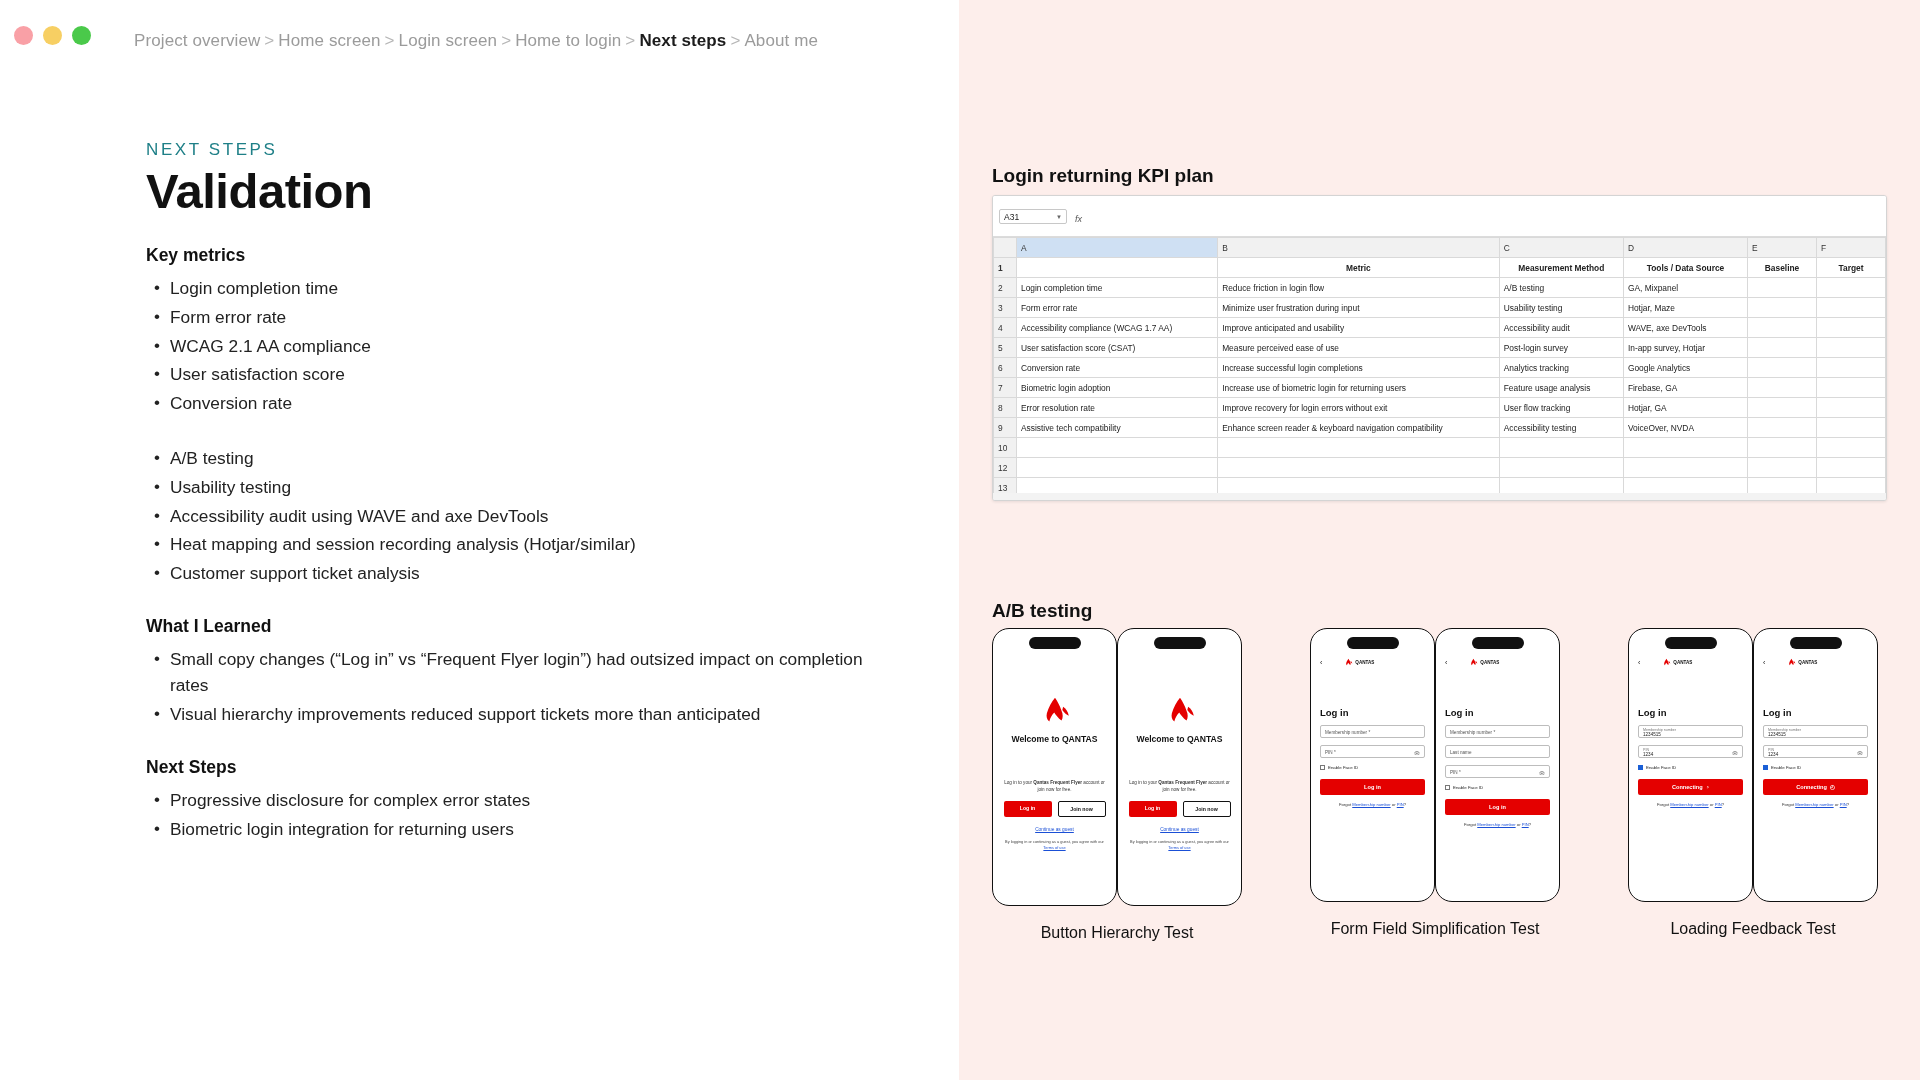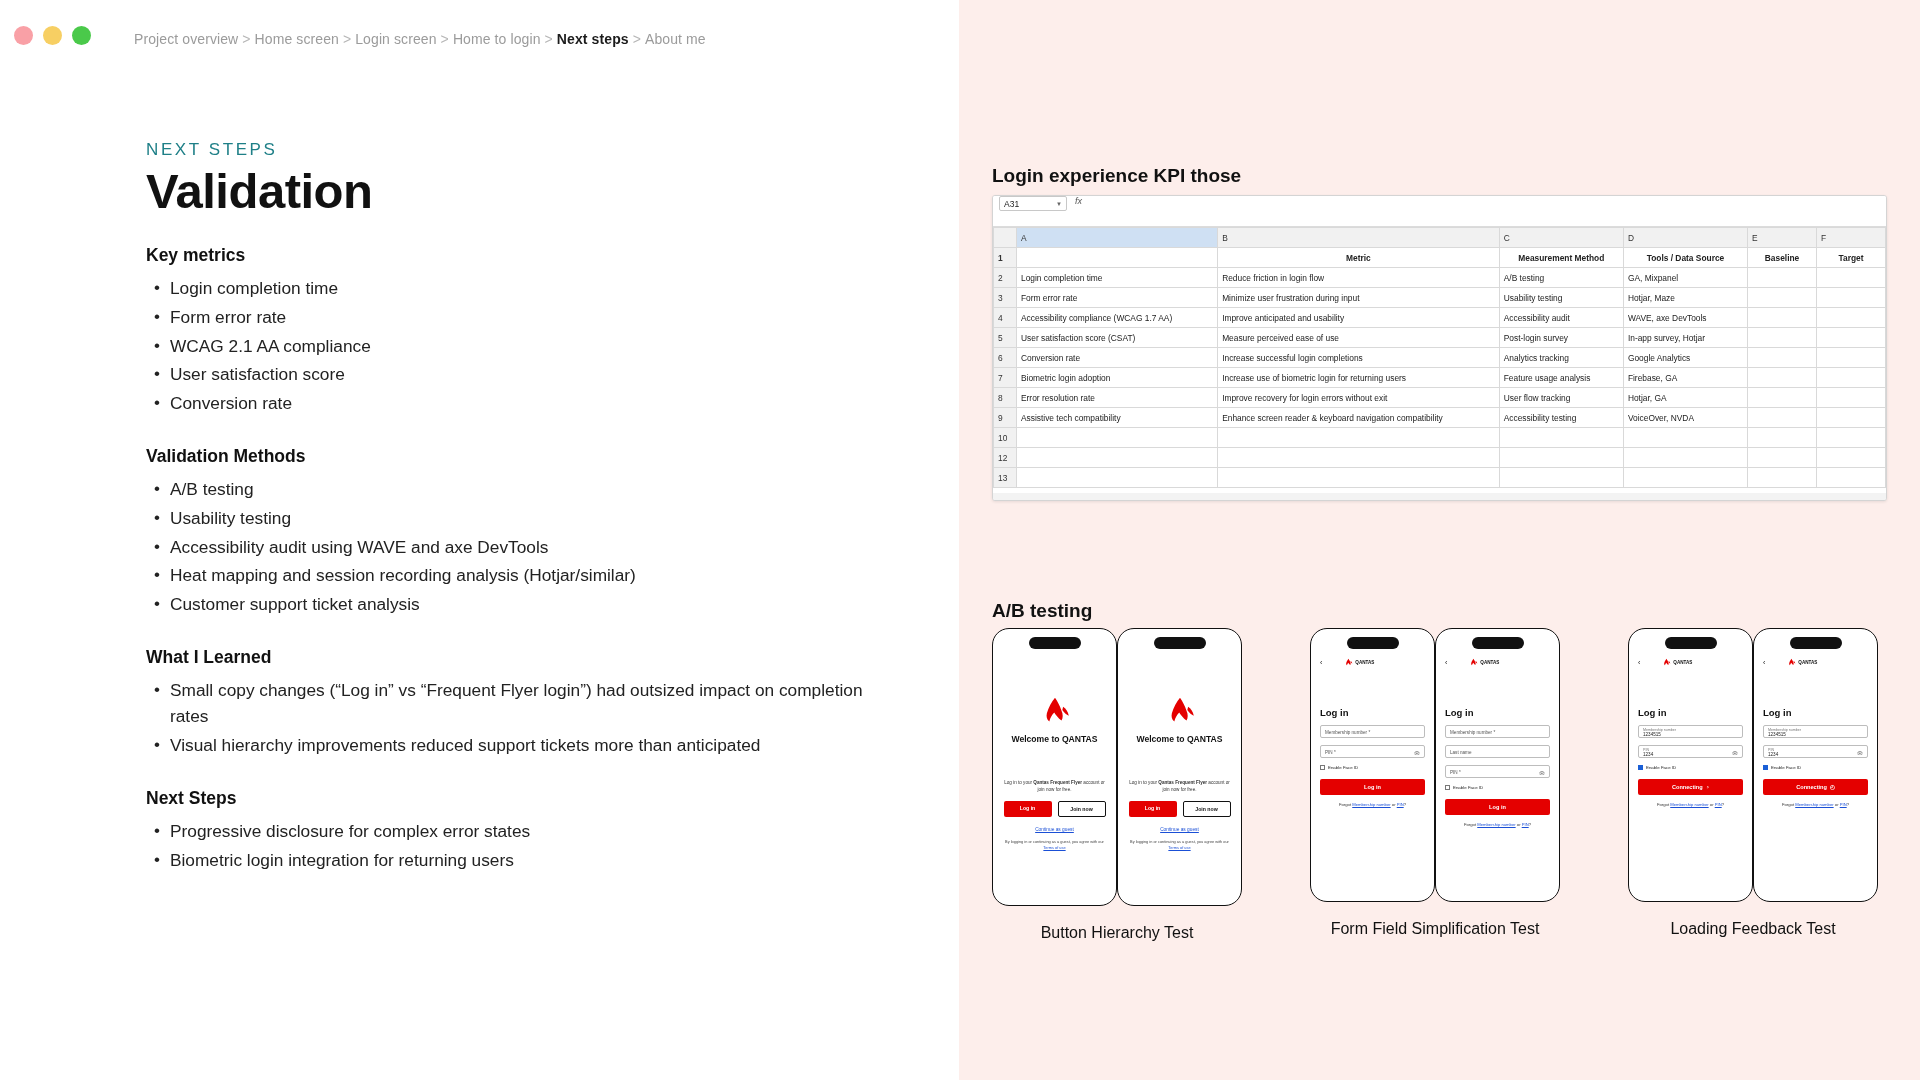--- a/index.html
+++ b/index.html
@@ -19,21 +19,21 @@
   .traffic {
     position: absolute; top: 26px; left: 14px; display: flex; gap: 10px; align-items: center;
   }
   .dot { width: 19px; height: 19px; border-radius: 50%; }
   .dot.red { background: #f9a0a6; }
   .dot.yellow { background: #f7cf63; }
   .dot.green { background: #4ac94a; }
 
   .breadcrumb {
     position: absolute; top: 31px; left: 134px;
-    font-size: 14px; color: #9b9b9b; letter-spacing: .1px;
+    font-size: 17px; color: #9b9b9b; letter-spacing: .1px;
   }
   .breadcrumb .sep { color: #b6b6b6; margin: 0 4px; }
   .breadcrumb .crumb { color: #9b9b9b; }
   .breadcrumb .crumb.current { color: #1c1c1c; font-weight: bold; }
 
   .content { position: absolute; left: 146px; top: 140px; width: 740px; }
   .eyebrow {
     color: #1e7f87; font-size: 17px; letter-spacing: 2.6px; font-weight: 500;
     margin: 0 0 6px 0;
   }
@@ -64,22 +64,22 @@
   #ab-title  { left: 33px; top: 600px; }
 
   
   .sheet {
     position: absolute; left: 33px; top: 195px; width: 895px; height: 306px;
     background: #ffffff; border: 1px solid #d4d4d4; border-radius: 3px;
     box-shadow: 0 1px 3px rgba(0,0,0,.09);
     font-size: 8.4px; color: #222; overflow: hidden;
   }
   .sheet-toolbar {
-    height: 31px; border-bottom: 1px solid #dcdcdc; display: flex; align-items: flex-start;
-    padding: 0 6px; gap: 8px; background: #fff;
+    height: 41px; border-bottom: 1px solid #dcdcdc; display: flex; align-items: flex-end;
+    padding: 12px 6px; gap: 8px; background: #fff;
   }
   .namebox {
     width: 68px; height: 15px; border: 1px solid #c8c8c8; border-radius: 2px;
     display: flex; align-items: center; justify-content: space-between;
     padding: 0 4px; font-size: 8.5px; background: #fff;
   }
   .namebox .caret { font-size: 6px; color: #666; }
   .fxbar { display: flex; align-items: center; gap: 8px; flex: 1; }
   .fx { font-style: italic; color: #555; font-size: 9px; }
   .fx-line { flex: 1; height: 1px; }
@@ -215,21 +215,20 @@
       <h1 class="title">Validation</h1>
       <div id="sections">
           <h2 class="sec">Key metrics</h2>
           <ul class="bul">
             <li>Login completion time</li>
             <li>Form error rate</li>
             <li>WCAG 2.1 AA compliance</li>
             <li>User satisfaction score</li>
             <li>Conversion rate</li>
           </ul>
-          <h2 class="sec">Validation Methods</h2>
           <ul class="bul">
             <li>A/B testing</li>
             <li>Usability testing</li>
             <li>Accessibility audit using WAVE and axe DevTools</li>
             <li>Heat mapping and session recording analysis (Hotjar/similar)</li>
             <li>Customer support ticket analysis</li>
           </ul>
           <h2 class="sec">What I Learned</h2>
           <ul class="bul">
             <li>Small copy changes (“Log in” vs “Frequent Flyer login”) had outsized impact on completion rates</li>
@@ -239,21 +238,21 @@
           <ul class="bul">
             <li>Progressive disclosure for complex error states</li>
             <li>Biometric login integration for returning users</li>
           </ul>
         </div>
     </div>
   </div>
 
   <div class="right">
 
-    <div class="panel-title" id="kpi-title">Login experience KPI those</div>
+    <div class="panel-title" id="kpi-title">Login returning KPI plan</div>
 
     <div class="sheet">
       <div class="sheet-toolbar">
         <div class="namebox">
           <span>A31</span>
           <span class="caret">▼</span>
         </div>
         <div class="fxbar">
           <span class="fx">fx</span>
           <span class="fx-line"></span>

